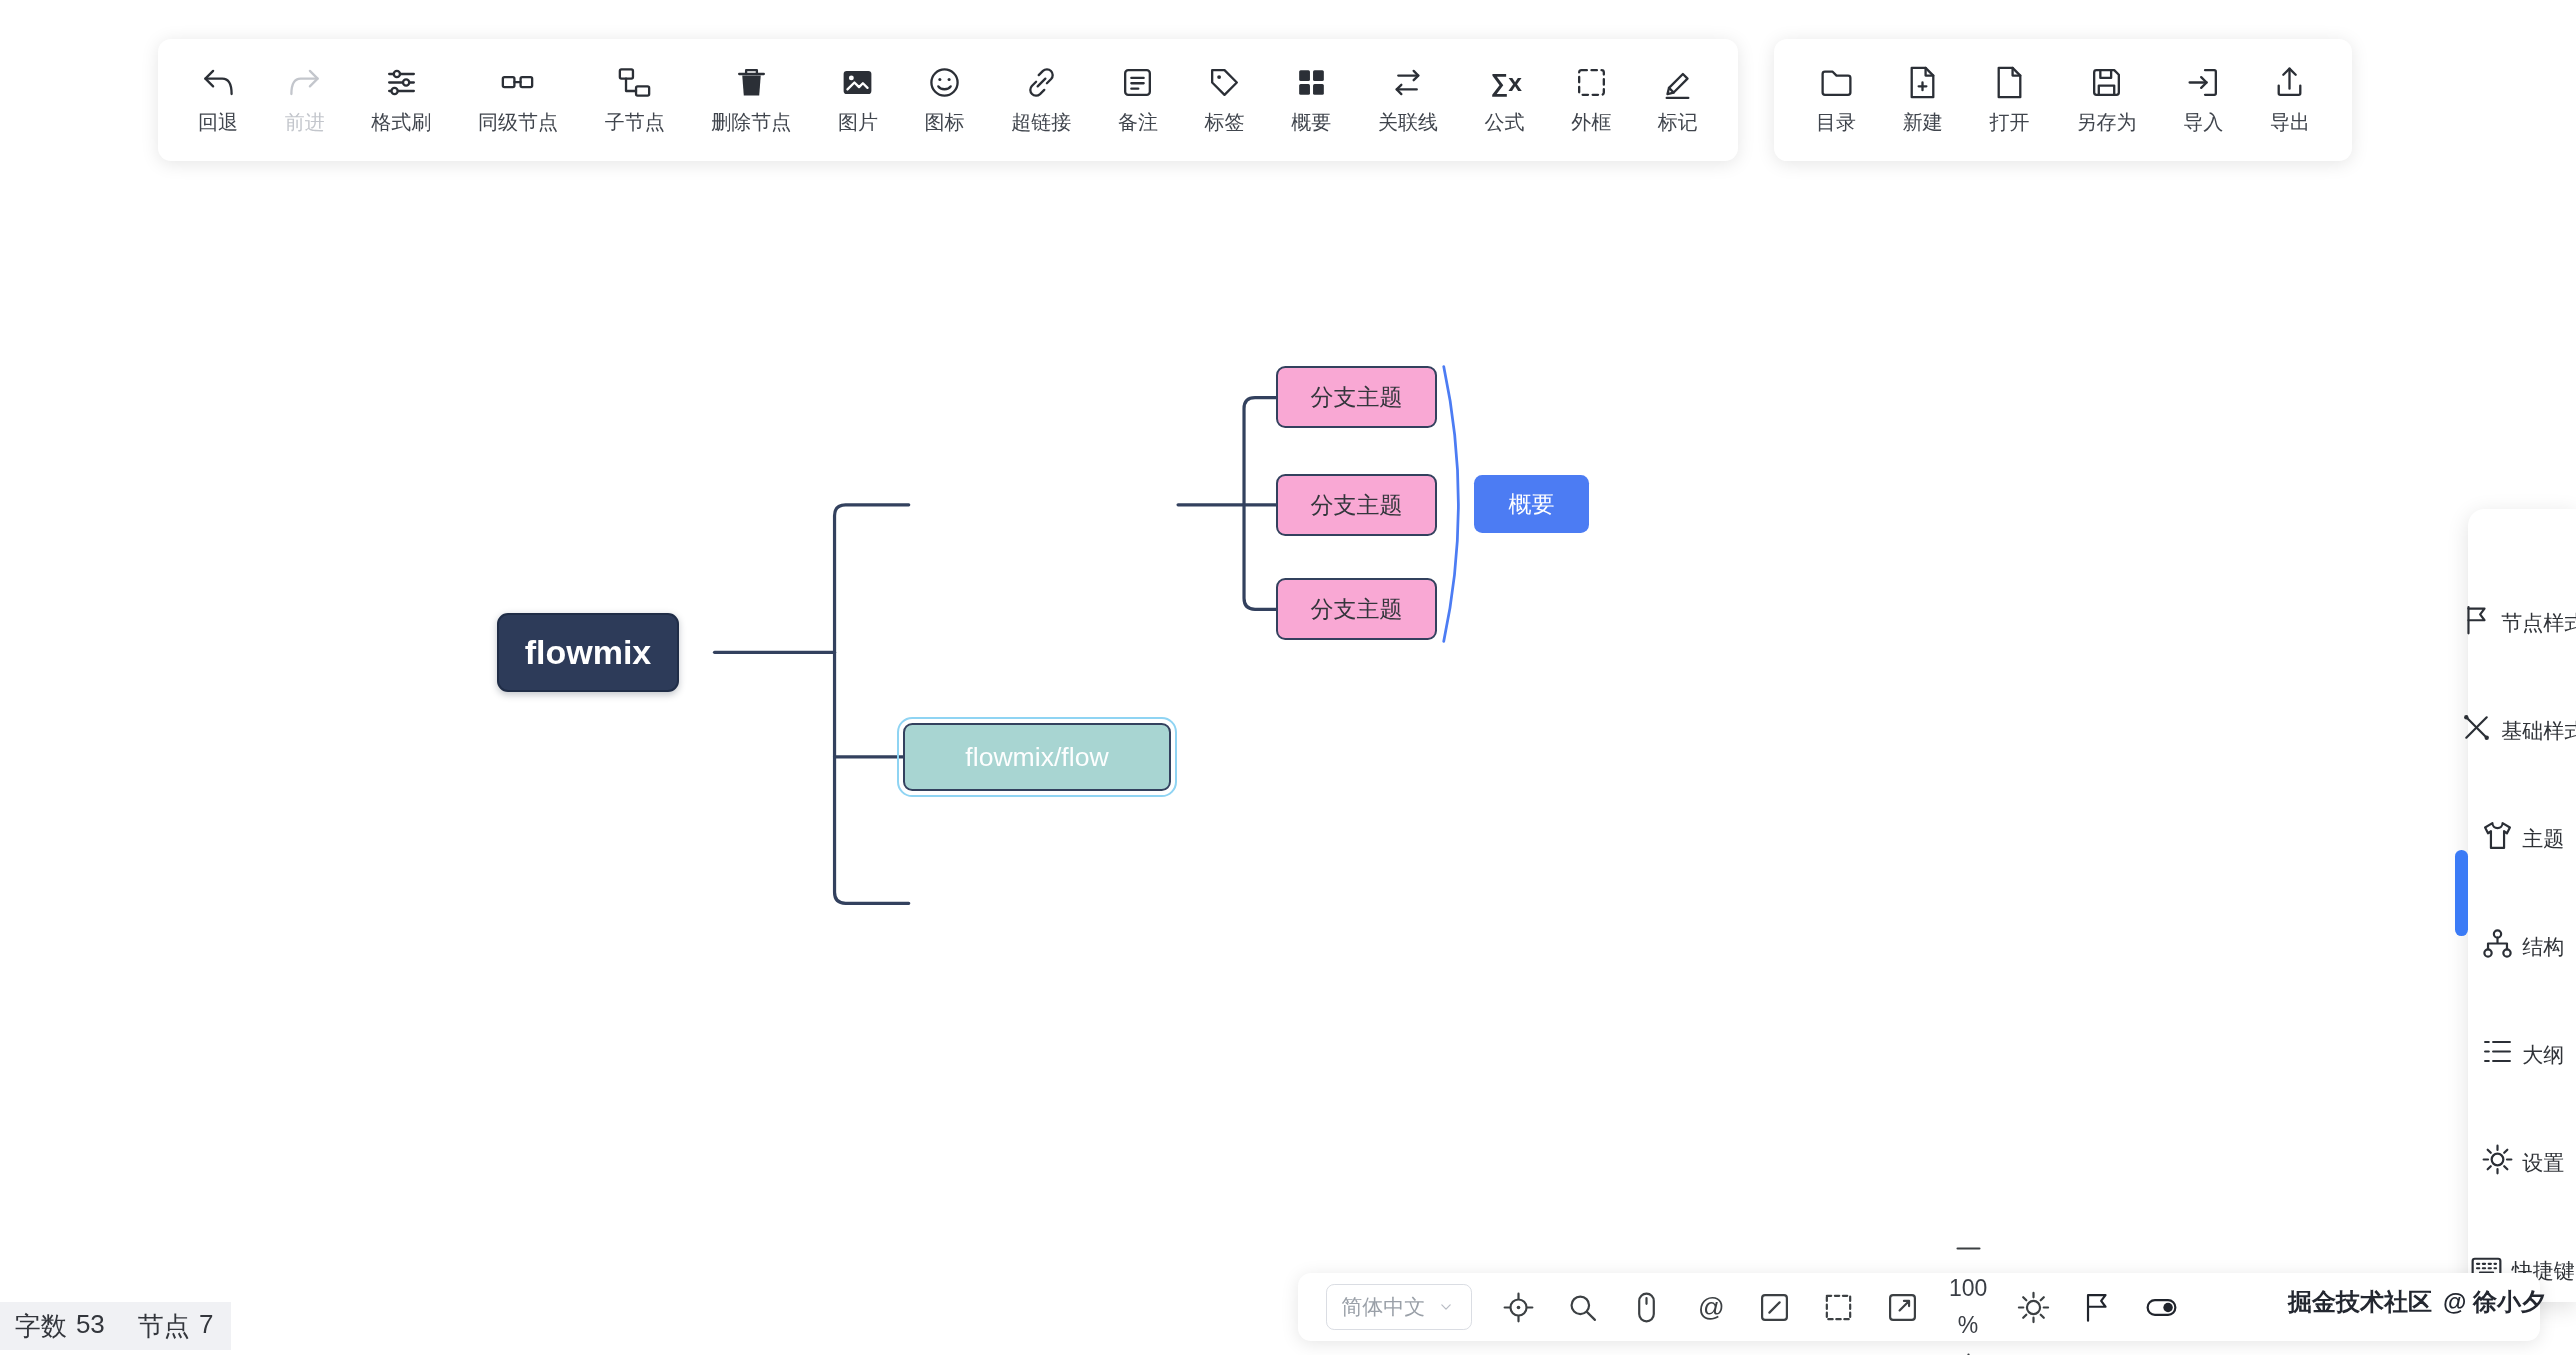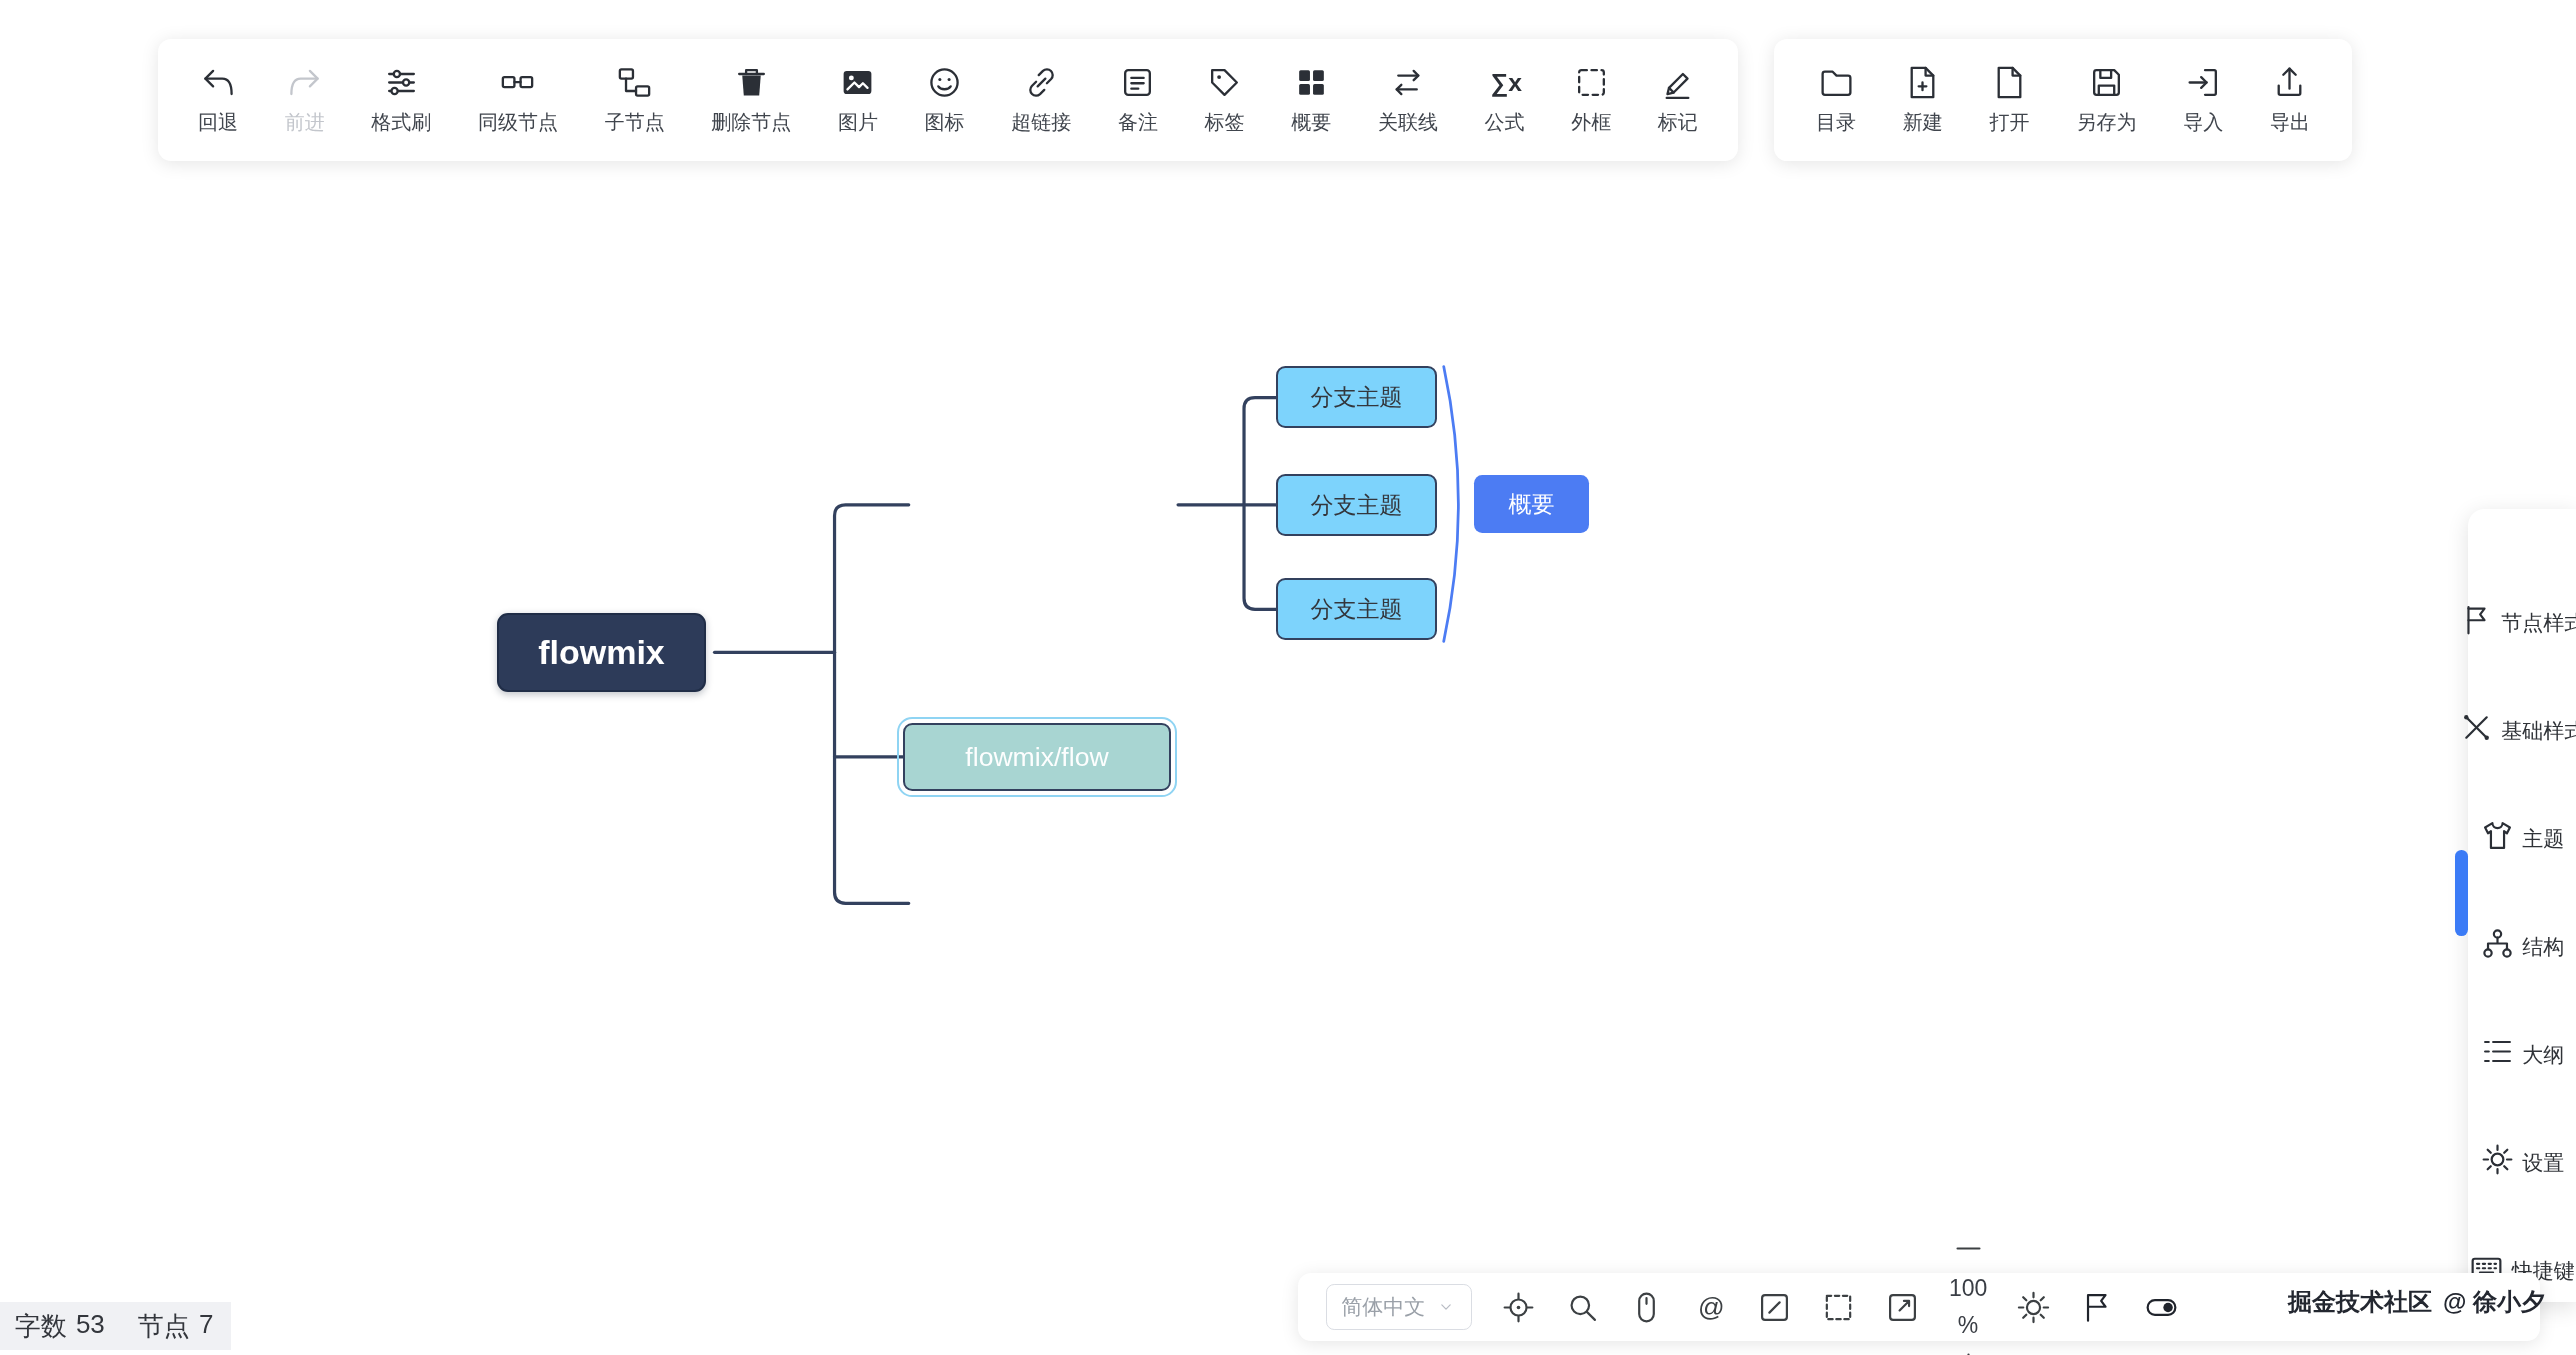--- a/index.html
+++ b/index.html
@@ -35,26 +35,26 @@
   .zoom{display:flex;align-items:center;gap:9.2px;font-size:23px;color:#3a3e45;flex-direction:column;}
 
   #watermark{position:absolute;left:2288px;top:1286px;display:flex;align-items:center;gap:11px;font-size:24px;font-weight:700;color:#232730;z-index:6;white-space:nowrap;}
 
   #statusbar{position:absolute;left:0;top:1302px;width:231px;height:48px;background:#f0f1f4;display:flex;align-items:center;gap:33px;padding-left:14.7px;box-sizing:border-box;font-size:26px;color:#33363c;z-index:4;}
   .stat{display:flex;gap:9.2px;white-space:nowrap;}
 
   
   #connectors{position:absolute;left:0;top:0;width:2576px;height:1356px;z-index:1;pointer-events:none;}
   .node{position:absolute;display:flex;align-items:center;justify-content:center;box-sizing:border-box;cursor:pointer;z-index:2;white-space:nowrap;}
-  #node-root{left:497px;top:613px;width:209px;height:79px;background:#2d3b59;border:2.7px solid #202d47;border-radius:11px;color:#fff;font-size:34px;font-weight:700;box-shadow:0 2.7px 7.3px rgba(20,30,50,0.25);}
+  #node-root{left:497px;top:613px;width:182px;height:79px;background:#2d3b59;border:2.7px solid #202d47;border-radius:11px;color:#fff;font-size:34px;font-weight:700;box-shadow:0 2.7px 7.3px rgba(20,30,50,0.25);}
   .teal{background:#a8d5d2;border:2.7px solid #33415e;border-radius:9.2px;color:#fdfefe;font-size:26.6px;font-weight:500;}
   #node-docx{left:909px;top:472px;width:269px;height:66px;}
   #node-flow{left:903px;top:723px;width:268px;height:68px;outline:2.7px solid #8fd4f3;outline-offset:4.6px;}
   #node-h5{left:909px;top:871px;width:245px;height:65px;}
-  .child{background:#7dd3fc;border:2.7px solid #33415e;border-radius:9.2px;color:#33363c;font-size:23px;}
+  .child{background:#f9a8d4;border:2.7px solid #33415e;border-radius:9.2px;color:#33363c;font-size:23px;}
   #node-child1{left:1276px;top:366px;width:161px;height:62px;}
   #node-child2{left:1276px;top:474px;width:161px;height:62px;}
   #node-child3{left:1276px;top:578px;width:161px;height:62px;}
   #node-summary{left:1474px;top:475px;width:115px;height:58px;background:#4c7cf3;border-radius:8.2px;color:#fff;font-size:23px;font-weight:500;}
 </style>
 </head>
 <body>
 
 <div id="screen">
 

